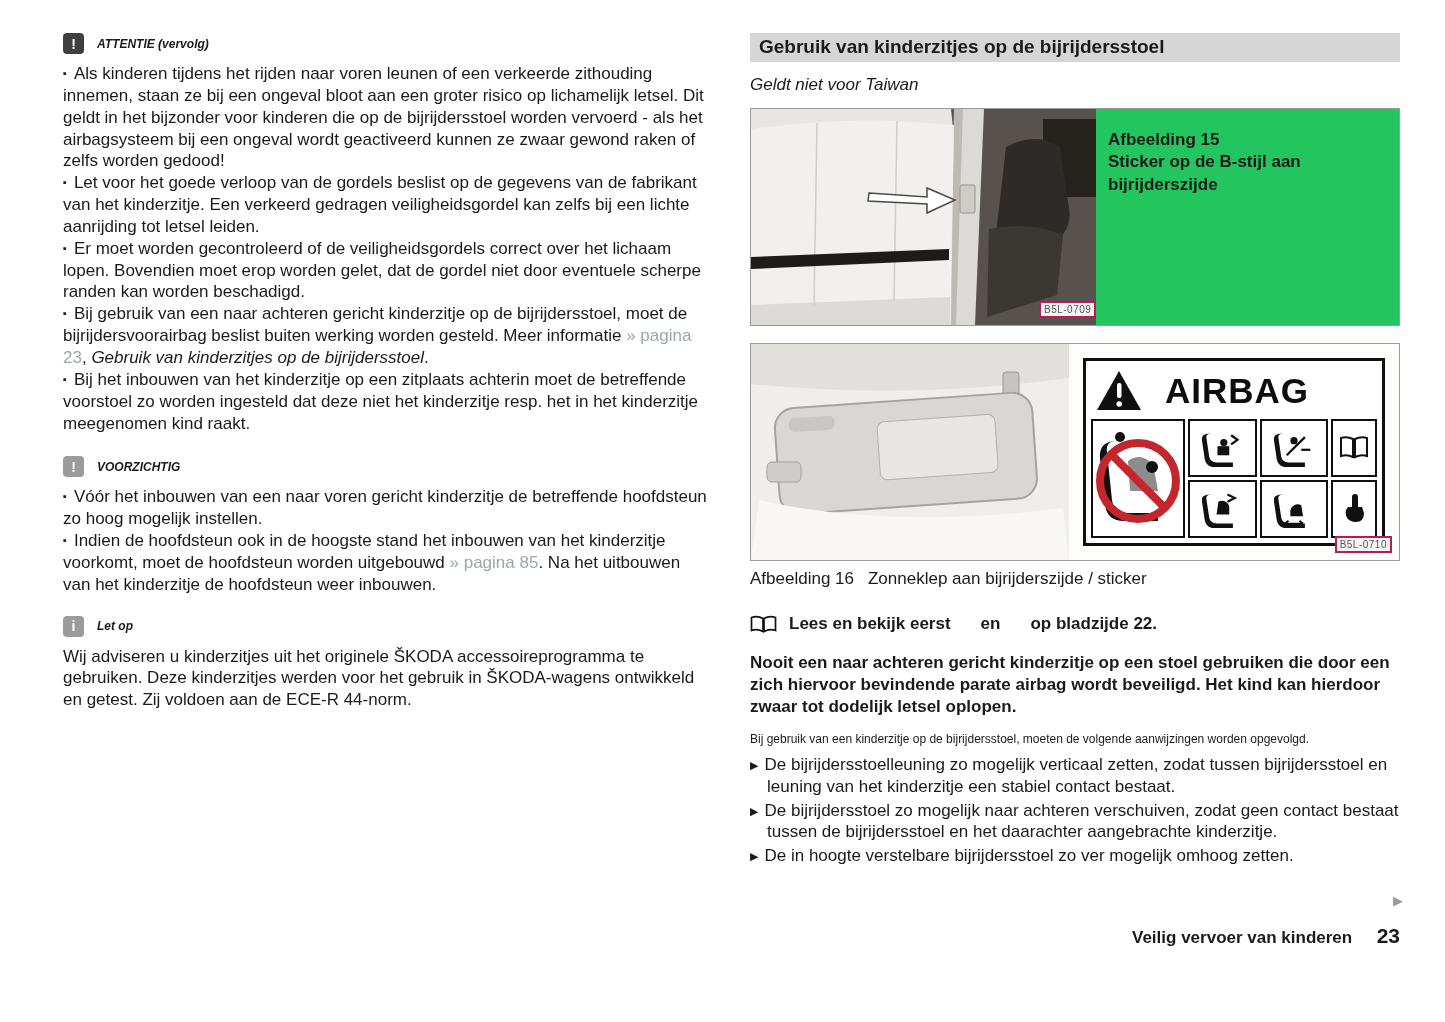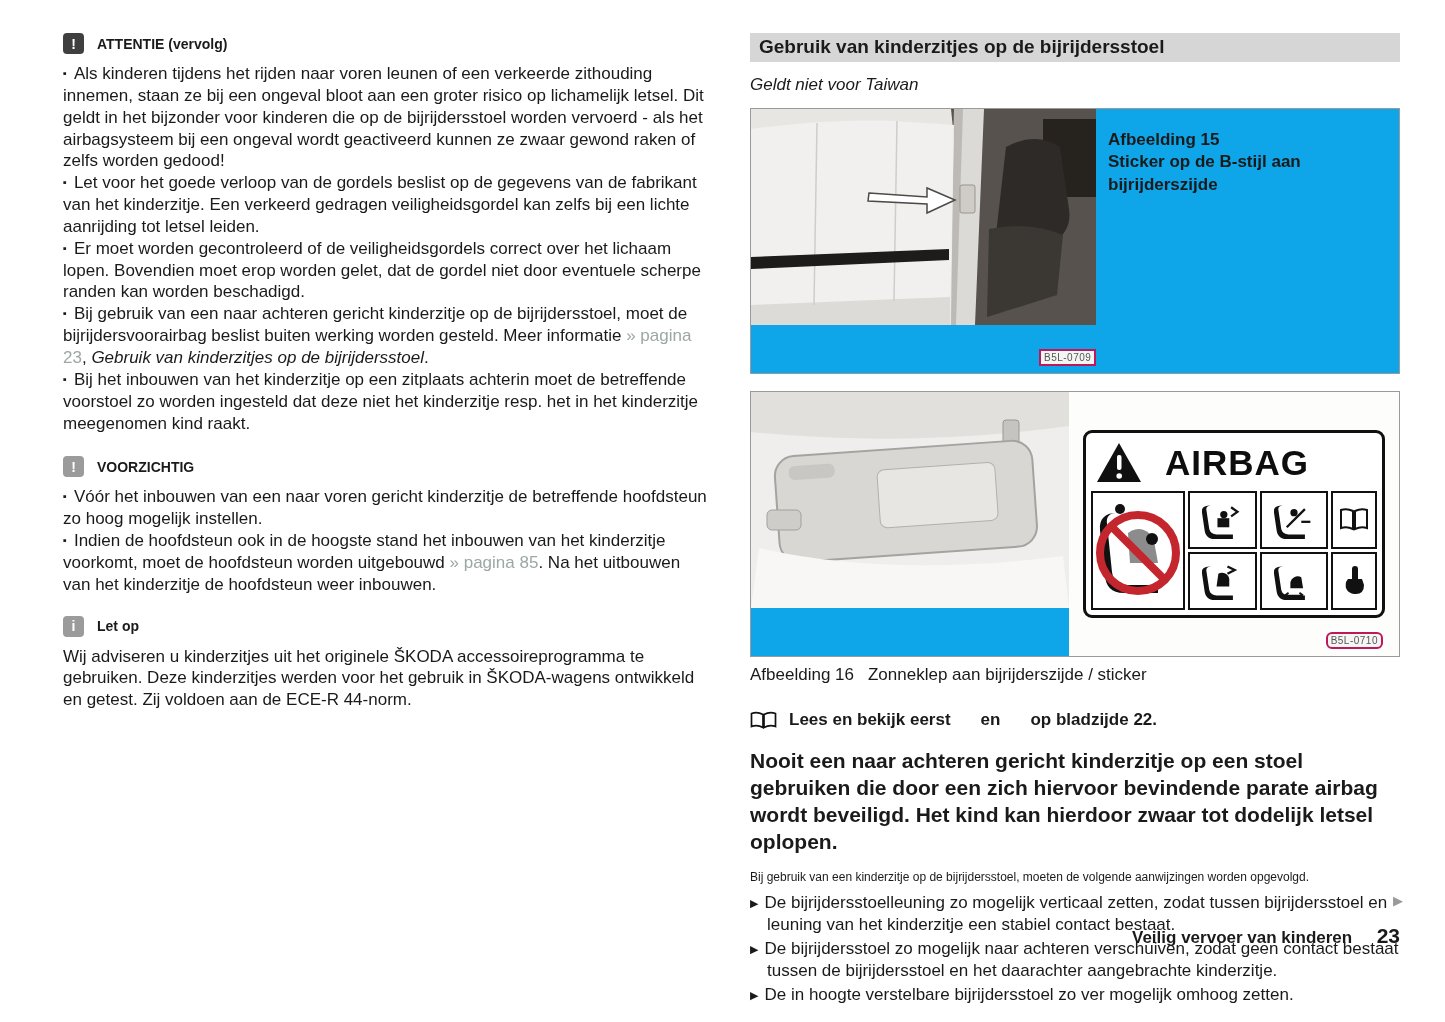--- a/index.html
+++ b/index.html
@@ -10,71 +10,71 @@
   
   .col-left  { position:absolute; left:63px;  top:33px; width:648px; }
   .col-right { position:absolute; left:750px; top:33px; width:650px; }
 
   
   .hdr { display:flex; align-items:center; gap:13px; margin-bottom:9px; }
   .icon-box { width:21px; height:21px; border-radius:4px; color:#fff; font-weight:bold;
               font-size:14px; display:flex; align-items:center; justify-content:center; flex:none; }
   .icon-dark { background:#3f3f3f; }
   .icon-gray { background:#9b9b9b; }
-  .hdr-title { font-weight:bold; font-size:14px; }
+  .hdr-title { font-weight:bold; font-size:12px;font-style:italic; }
 
   .body-text { font-size:17px; line-height:1.285; }
   .para { font-size:17px; line-height:1.285; }
   .sq { font-size:11px; vertical-align:2px; margin-right:7px; }
   .pagelink { color:#9ba8a3; text-decoration:none; cursor:pointer; }
   em.ref { font-style:italic; }
   .mt22 { margin-top:22px; }
   .mt20 { margin-top:20px; }
 
   
   .sec-header { background:#d6d6d6; font-weight:bold; font-size:19px; padding:3px 9px 4px 9px; margin-bottom:13px; }
   .subtitle { font-style:italic; font-size:17px; margin-bottom:13px; }
 
-  .figure-box { position:relative; border:1px solid #9a9a9a; background:#0ea5e9; height:266px; display:flex; overflow:hidden; }
+  .figure-box { position:relative; border:1px solid #9a9a9a; background:#22c55e; height:218px; display:flex; overflow:hidden; }
   .fig15-photo { width:345px; height:216px; flex:none; }
   .fig15-cap { padding:20px 12px 0 12px; font-weight:bold; font-size:17px; line-height:1.32; }
   .fig15-cap .cap-label { display:block; }
 
   .fig16 { margin-top:17px; }
   .fig16-visor { width:318px; height:216px; flex:none; background:#efefee; }
   .fig16-sticker-panel { flex:1; display:flex; align-items:center; justify-content:center; background:#fdfdfc; position:relative; }
 
   .code-badge { position:absolute; font-size:10px; color:#555; background:#f5f5f3; border:2px solid #be185d;
                 padding:0 3px; line-height:13px; letter-spacing:0.5px; }
   .code-15 { left:288px; bottom:7px; }
-  .code-16 { right:16px; bottom:7px;border-radius:6px; }
+  .code-16 { right:7px; bottom:7px; }
 
   .fig-caption { margin-top:8px; font-weight:normal; font-size:17px; }
   .fig-caption .cap-label { margin-right:14px; }
 
   .read-line { margin-top:25px; display:flex; align-items:center; font-weight:bold; font-size:17px; }
   .read-line .spacer { display:inline-block; width:30px; }
   .book-icon { margin-right:12px; flex:none; }
 
-  .warning-par { margin-top:18px; font-weight:bold; font-size:21px; line-height:1.285; }
+  .warning-par { margin-top:18px; font-weight:bold; font-size:17px; line-height:1.285; }
   .intro-par { margin-top:14px; font-size:12px; line-height:1.285; }
 
   .instr-list { margin-top:7px; }
   .instr-item { font-size:17px; line-height:1.285; padding-left:17px; text-indent:-17px; margin-bottom:2px; }
   .tri-bullet { font-size:11px; margin-right:6px; vertical-align:1px; }
 
   .cont-arrow { position:absolute; left:1393px; top:893px; color:#9a9a9a; font-size:13px; }
 
   
   .footer { position:absolute; left:750px; top:924px; width:650px; text-align:right; }
   .footer .sect { font-weight:bold; font-size:17px; }
   .footer .pagenum { font-weight:bold; font-size:21px; margin-left:20px; }
 
   
-  .sticker { width:302px; height:188px; background:#fff; border:3px solid #101010; border-radius:9px;
+  .sticker { width:302px; height:188px; background:#fff; border:3px solid #101010; border-radius:0;
              padding:5px; display:flex; flex-direction:column; }
   .sticker-top { display:flex; align-items:center; height:50px; flex:none; padding-left:4px; }
   .airbag-word { font-weight:bold; font-size:35px; letter-spacing:1px; margin-left:22px; color:#0d0d0d; }
   .sticker-body { flex:1; display:flex; gap:3px; margin-top:3px; }
   .cell { border:2px solid #101010; background:#fff; display:flex; align-items:center; justify-content:center; }
   .cell-big { width:94px; flex:none; }
   .cell-grid { flex:1; display:grid; grid-template-columns:1fr 1fr; grid-template-rows:1fr 1fr; gap:3px; }
   .cell-col { width:46px; flex:none; display:flex; flex-direction:column; gap:3px; }
   .cell-col .cell { flex:1; }
 </style>

